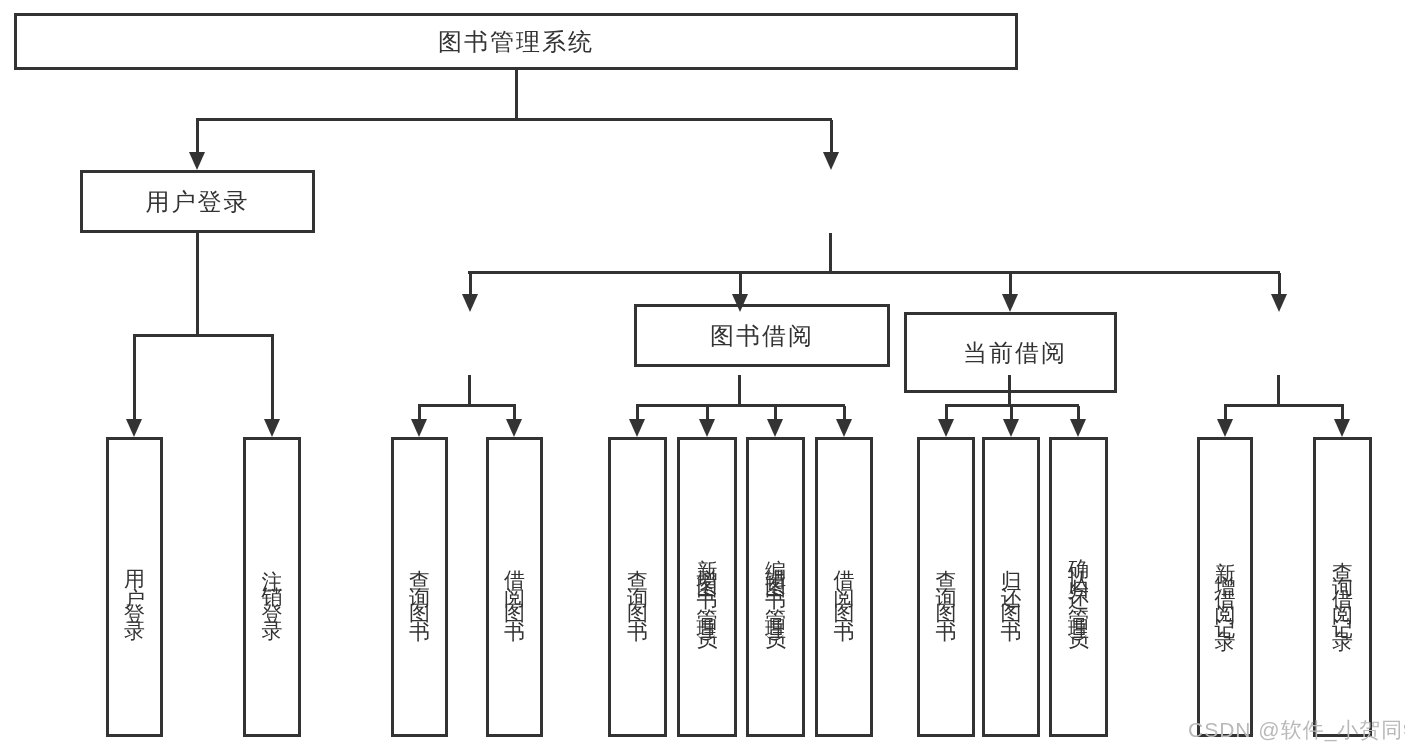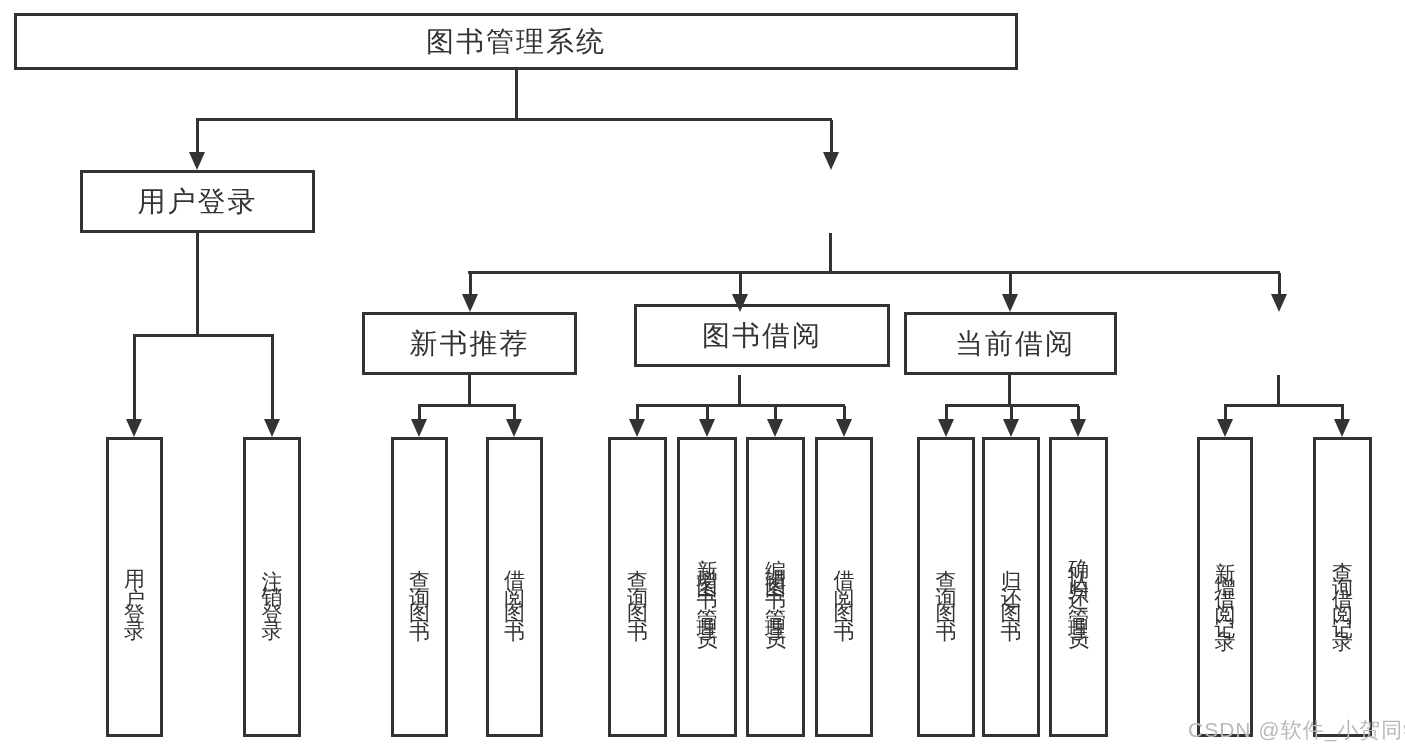--- a/index.html
+++ b/index.html
@@ -18,21 +18,21 @@
   }
   .box{
     position:absolute;
     box-sizing:border-box;
     border:3px solid var(--line);
     background:var(--background);
     display:flex;align-items:center;justify-content:center;
   }
   .lbl{
     color:var(--text);
-    font-size:28px;
+    font-size:24px;
     letter-spacing:2px;
     white-space:nowrap;
   }
   .v .lbl{
     writing-mode:vertical-rl;
     text-orientation:mixed;
     font-size:21px;
     letter-spacing:17px;
     white-space:normal;
   }
@@ -62,27 +62,24 @@
 <div id="stage">
 
   <div class="box" style="left:14px;top:13px;width:1004px;height:57px;">
     <span class="lbl">图书管理系统</span>
   </div>
 
   <div class="box" style="left:80px;top:170px;width:235px;height:63px;">
     <span class="lbl">用户登录</span>
   </div>
 
-  <div class="box" style="left:362px;top:312px;width:215px;height:63px;">
-    <span class="lbl">新书推荐</span>
-  </div>
   <div class="box" style="left:634px;top:304px;width:256px;height:63px;text-align:right;">
     <span class="lbl">图书借阅</span>
   </div>
-  <div class="box" style="left:904px;top:312px;width:213px;height:63px;padding-left:9px;">
+  <div class="box" style="left:904px;top:312px;width:213px;height:81px;padding-left:9px;">
     <span class="lbl">当前借阅</span>
   </div>
 
   <div class="box v" style="left:106px;top:437px;width:57px;height:300px;">
     <span class="lbl">用户登录</span>
   </div>
   <div class="box v" style="left:243px;top:437px;width:58px;height:300px;">
     <span class="lbl">注销登录</span>
   </div>
 

